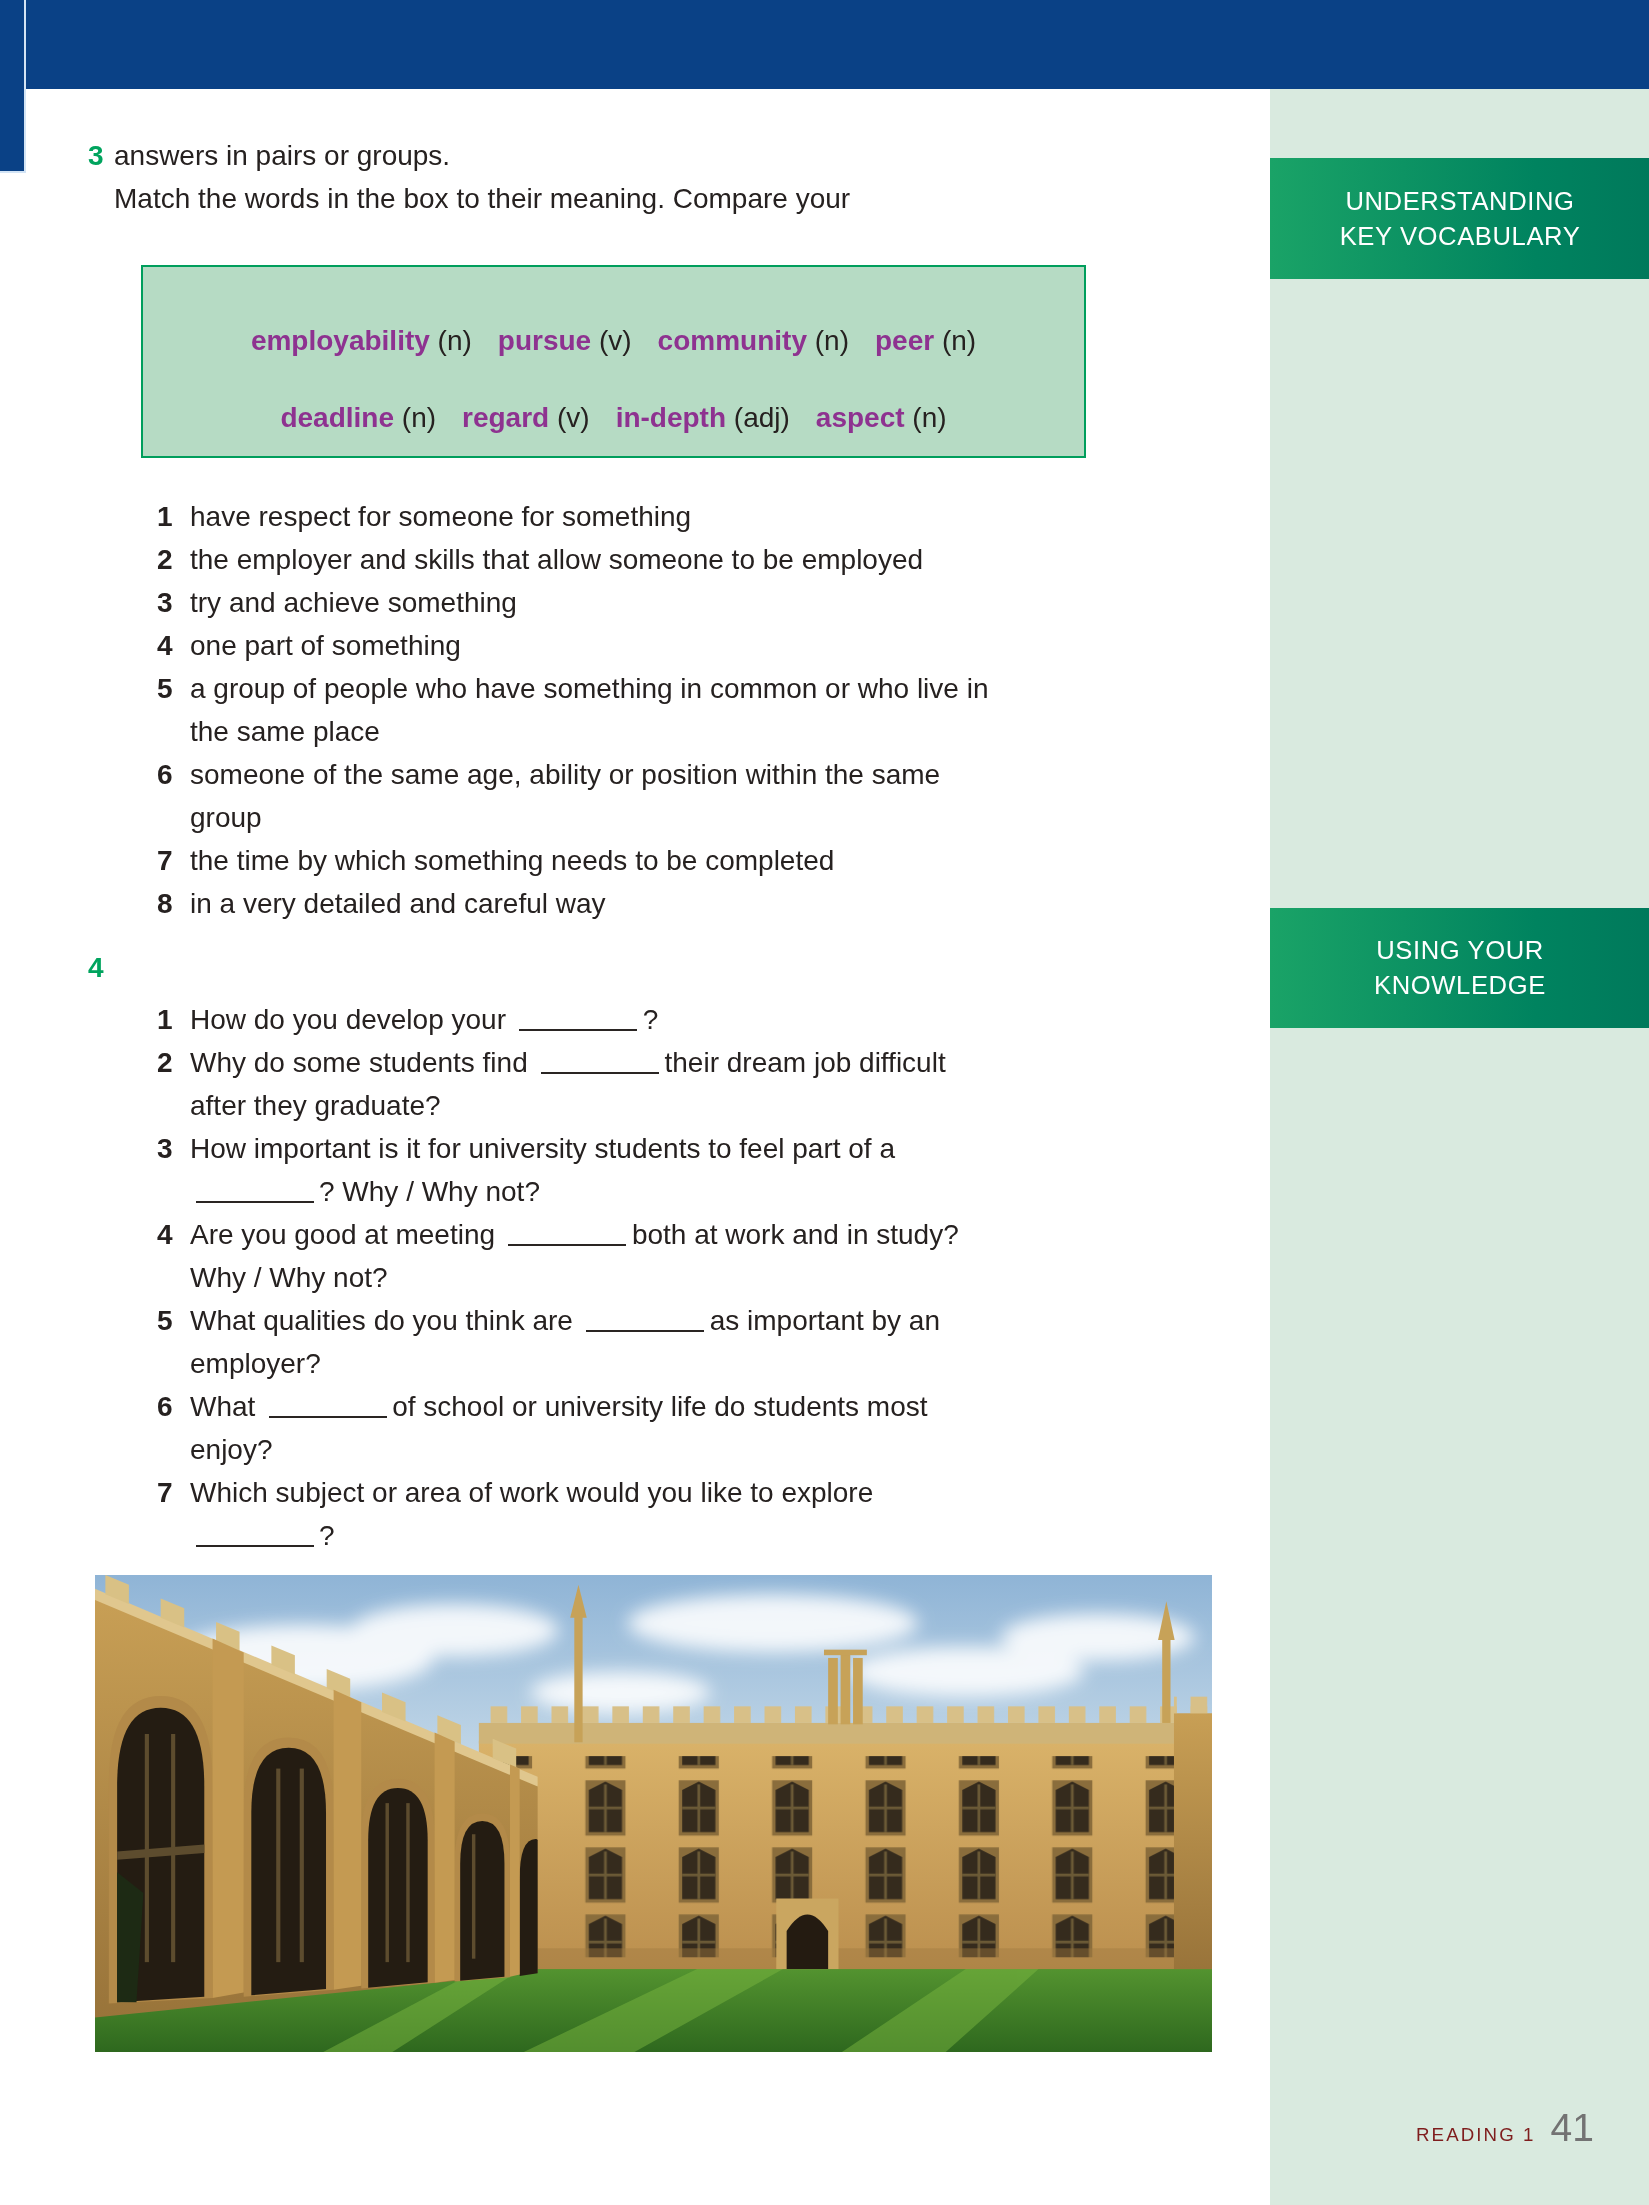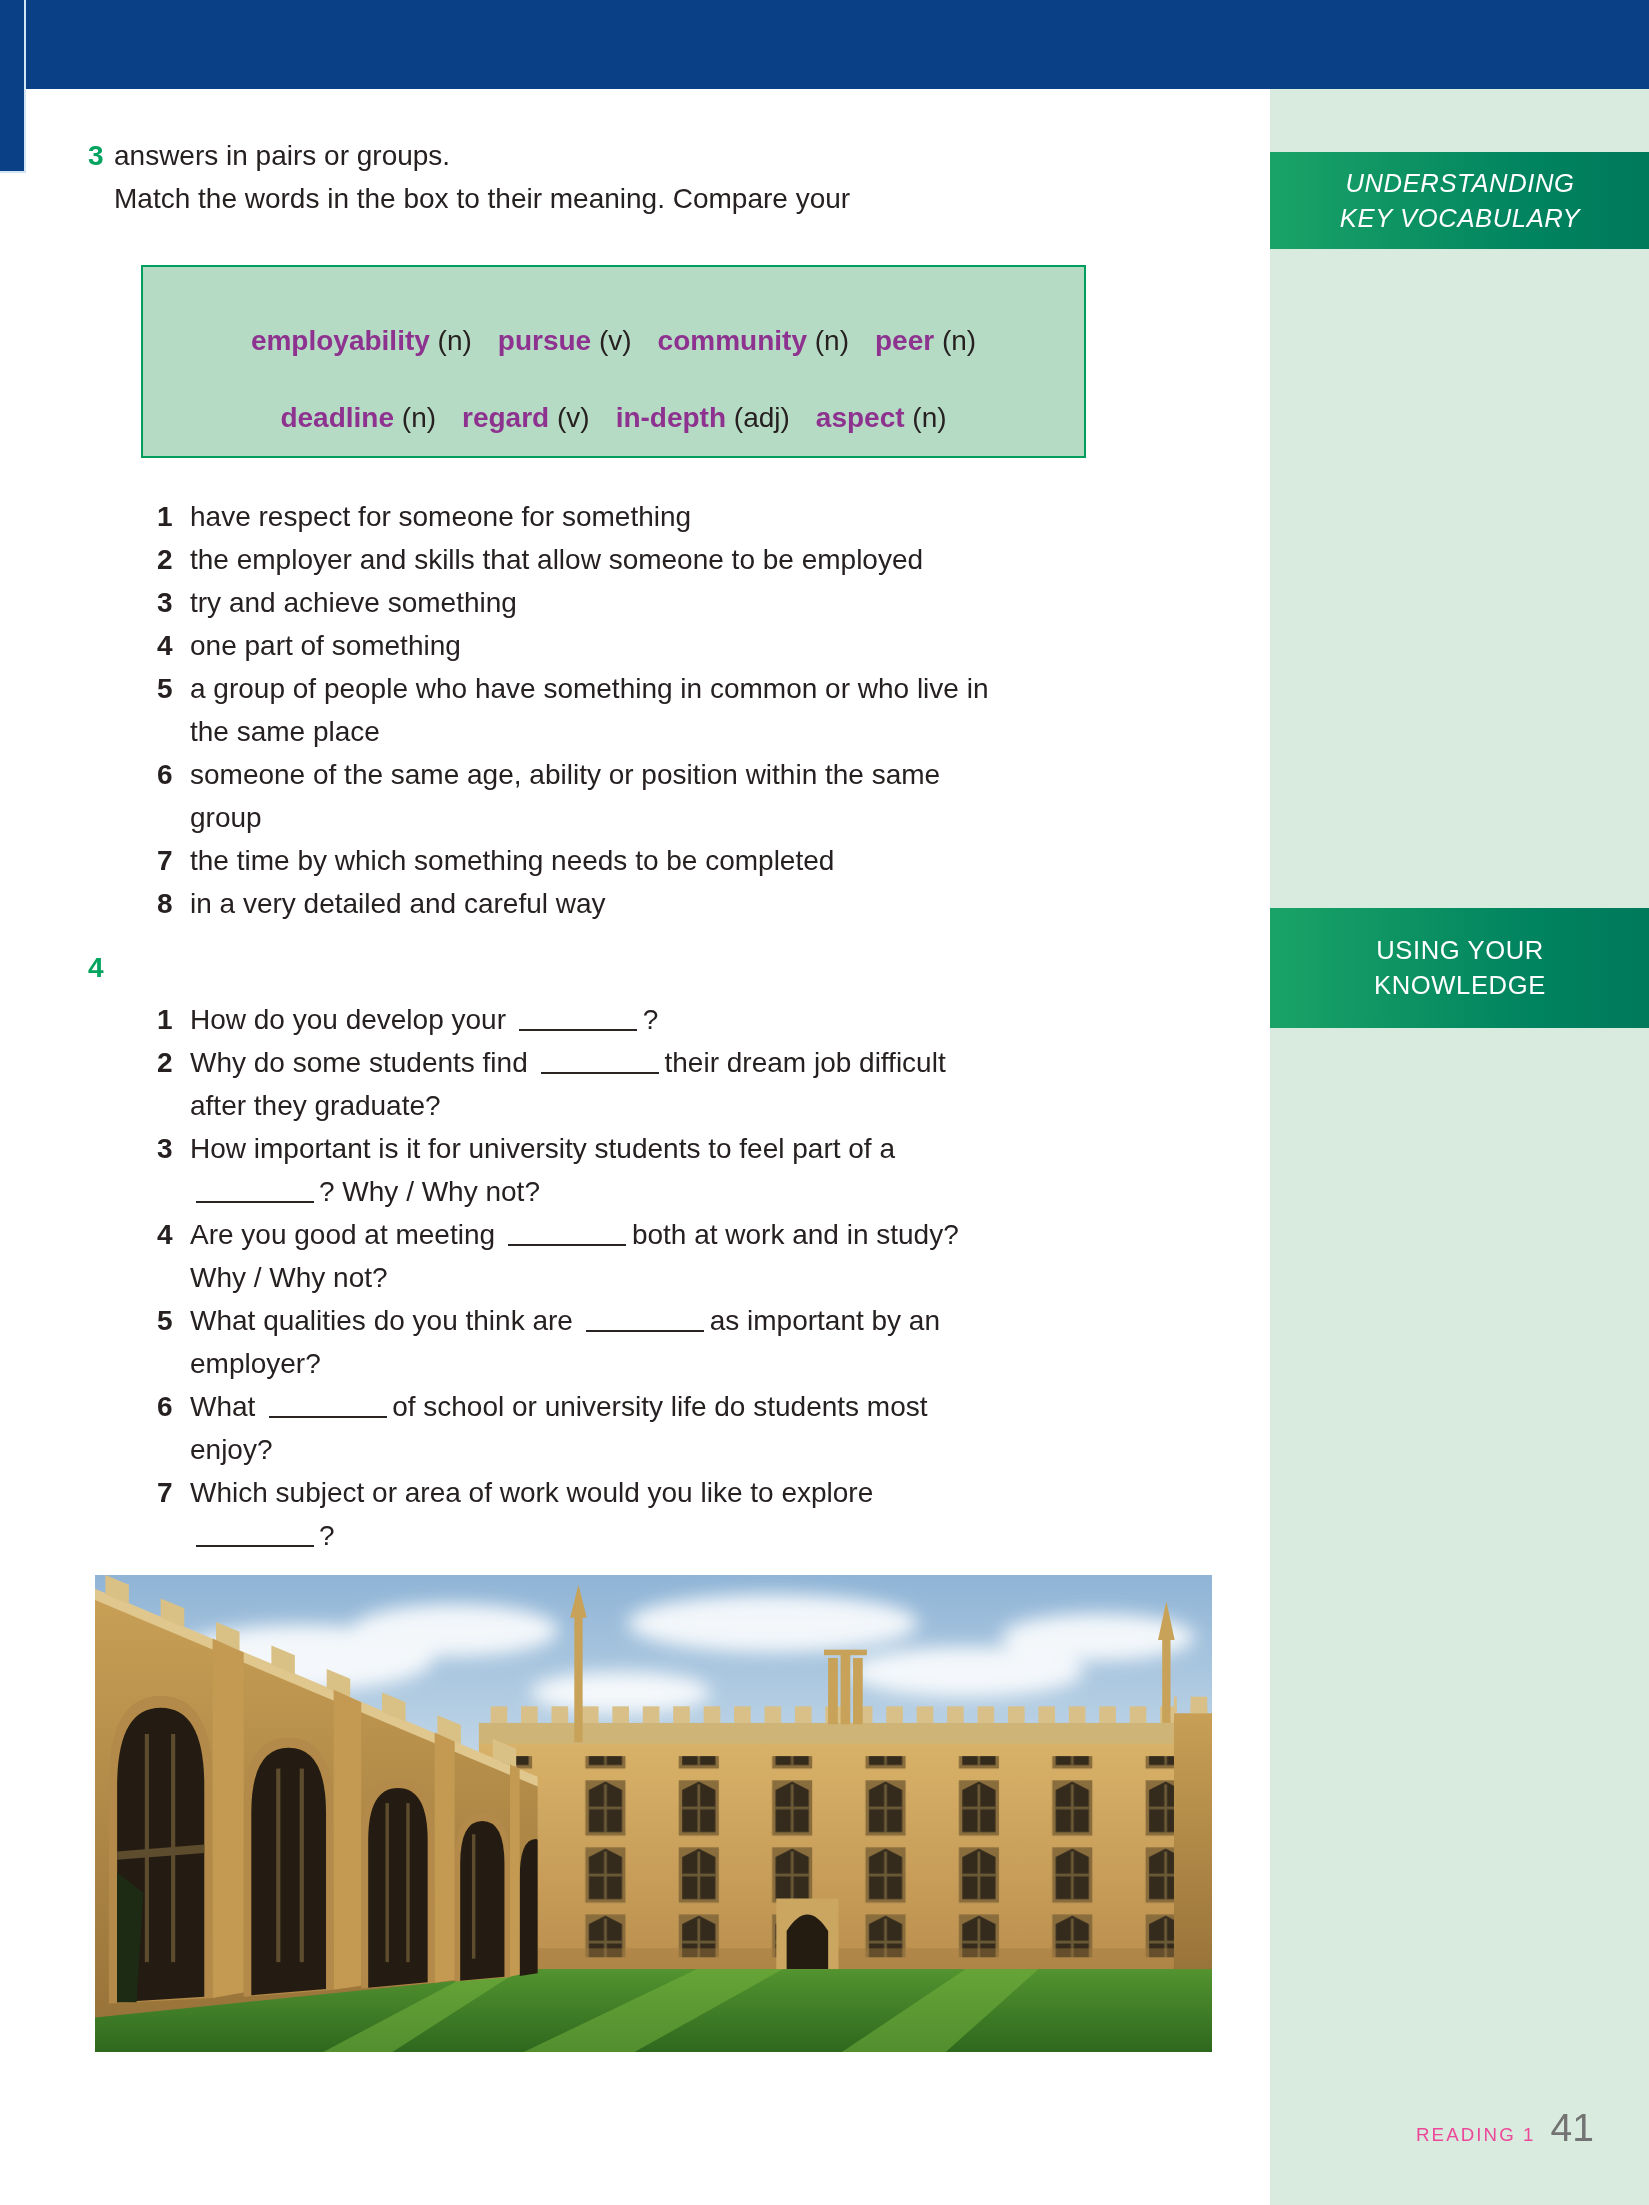--- a/index.html
+++ b/index.html
@@ -13,25 +13,25 @@
   }
   
   .top-band{position:absolute;left:0;top:0;width:1650px;height:89px;background:#0a4186;}
   .left-stripe{position:absolute;left:0;top:0;width:24px;height:171px;background:#0a4186;
     border-right:2.1px solid #d3e4f5;border-bottom:2.1px solid #d3e4f5;}
   .side-col{position:absolute;left:1270px;top:89px;width:380px;height:2117px;background:#d9eadf;}
   .badge{position:absolute;left:1270px;width:380px;
     background:linear-gradient(90deg,#1aa367 0%,#00835f 70%,#00795b 100%);
     color:#ffffff;display:flex;flex-direction:column;justify-content:center;
     text-align:center;font-size:25.6px;line-height:35px;letter-spacing:0.6px;}
-  .badge-1{top:152px;height:97px;font-style:italic;}
+  .badge-1{top:158px;height:121px;}
   .badge-2{top:908px;height:120px;}
   .footer{position:absolute;left:1270px;top:2106px;width:324px;padding-right:55px;height:55px;
     display:flex;justify-content:flex-end;align-items:baseline;gap:15px;}
-  .footer .sec{font-size:18.7px;letter-spacing:2.1px;color:#ec4899;}
+  .footer .sec{font-size:18.7px;letter-spacing:2.1px;color:#7f1d1d;}
   .footer .pg{font-size:39px;color:#737373;}
   
   .content{position:absolute;left:88px;top:134px;width:1140px;}
   .ex-head{display:flex;}
   .ex-num{width:26px;font-weight:700;color:#00a45e;font-size:28px;line-height:43px;flex:none;}
   .ex-text{font-size:28px;line-height:43px;}
   
   .word-box{margin:45px 0 0 53px;width:945px;box-sizing:border-box;
     background:#b6dbc4;border:2.1px solid #009e5c;padding:17.3px 7px;text-align:center;}
   .box-line{font-size:28px;line-height:41px;white-space:nowrap;margin-top:36px;}

